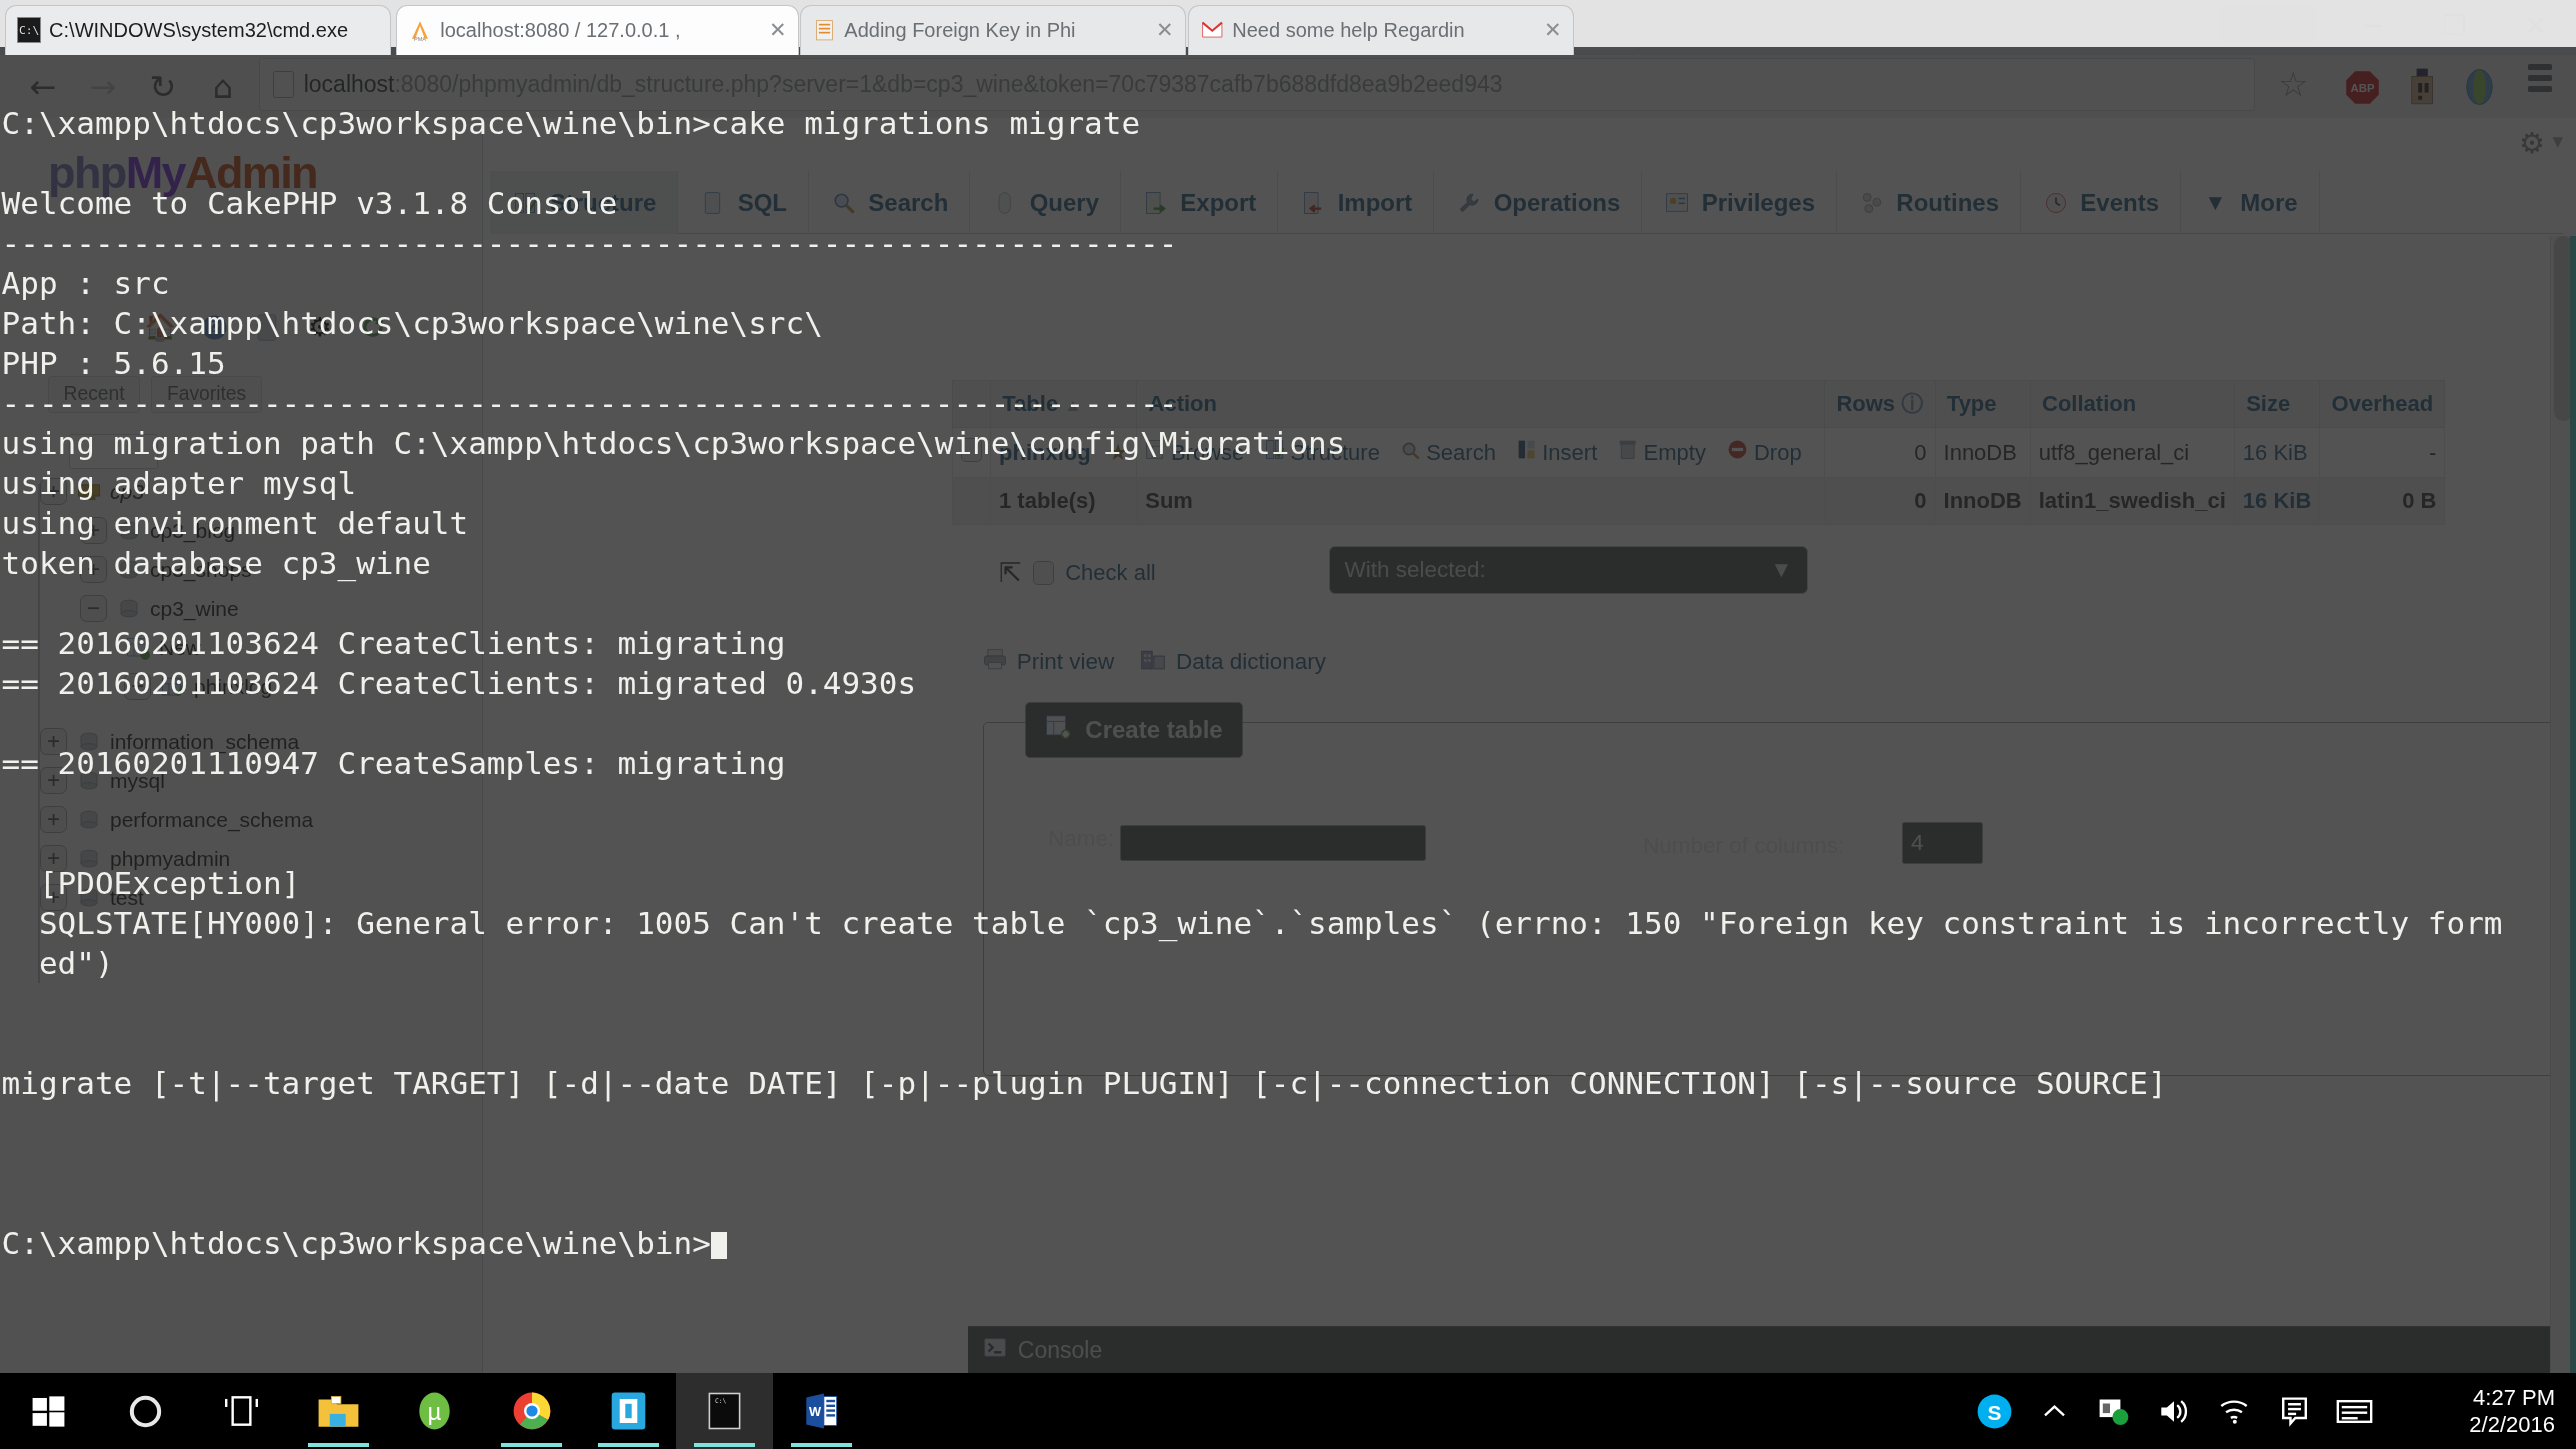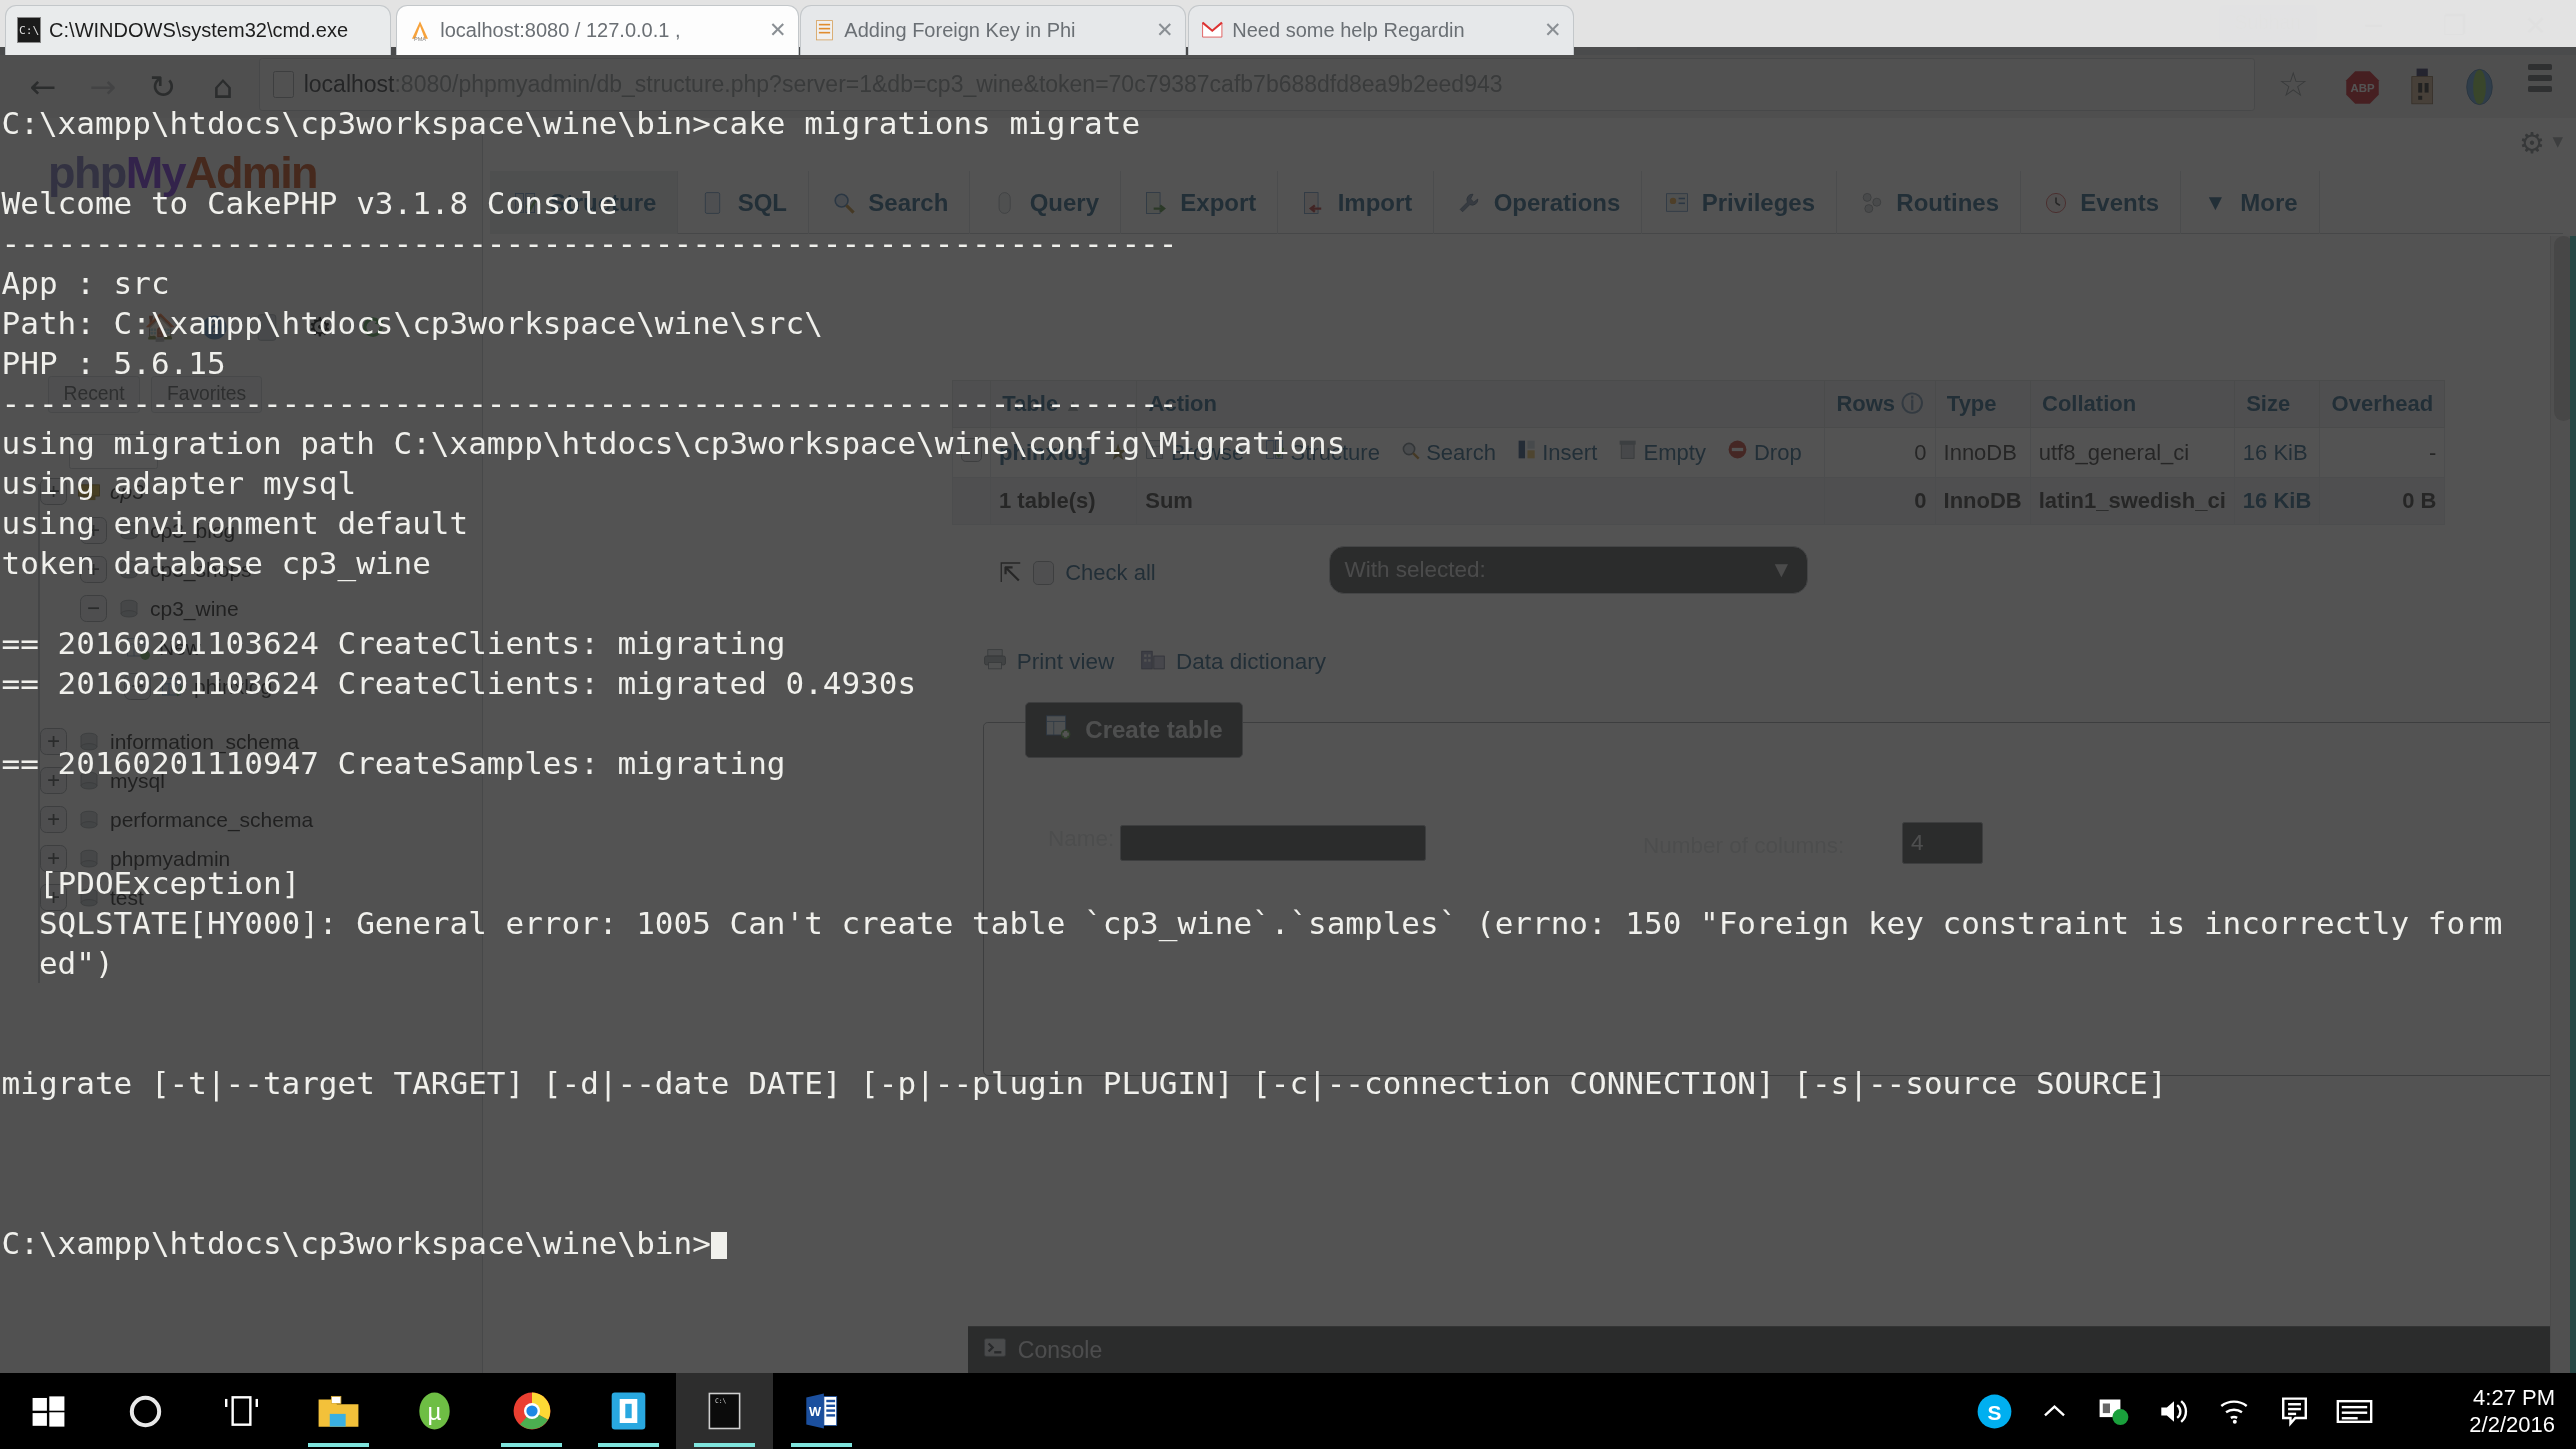--- a/index.html
+++ b/index.html
@@ -99,21 +99,21 @@
                 padding:8px 11.3px; text-align:left; font-weight:bold; white-space:nowrap; }
   table.pm td { border:0.8px solid #dfe3e6; font-size:22px; color:#333; padding:9.7px 8px; white-space:nowrap; }
   .tname { color:#235a81; font-weight:bold; }
   .act { color:#235a81; display:inline-flex; align-items:center; gap:6.4px; margin-right:14.5px; }
   .sumrow td { background:#eceef0; font-weight:bold; }
 
   .checkall { position:absolute; left:515px; top:439px; display:flex; align-items:center; gap:11.3px;
               font-size:22px; color:#235a81; }
   .cbox { width:21px; height:24px; border:0.8px solid #9aa0a5; border-radius:4.8px; background:#eceef0; }
   .withsel { position:absolute; left:845px; top:428px; width:479px; height:48px;
-    border:0.8px solid #b9bec2; border-radius:15px; background:#4a4d4f; color:#d8dadc;
+    border:0.8px solid #b9bec2; border-radius:6px; background:#4a4d4f; color:#d8dadc;
     display:flex; align-items:center; justify-content:space-between; padding:0 14.5px; font-size:22.5px; }
   .prlinks { position:absolute; left:499px; top:530px; display:flex; gap:26px; align-items:center;
              font-size:22.5px; color:#235a81; }
   .prlink { display:inline-flex; align-items:center; gap:9.7px; }
 
   .createbox { position:absolute; left:499px; top:604px; width:2029px; height:354px;
                border:0.8px solid #9aa0a5; border-radius:4.8px; }
   .createlegend { position:absolute; left:541px; top:584px; height:56px; background:#4a4d4f;
     border:0.8px solid #9aa0a5; border-radius:4.8px; display:flex; align-items:center; gap:13px;
     padding:0 19.3px; font-size:24px; color:#e8eaec; font-weight:bold; }

